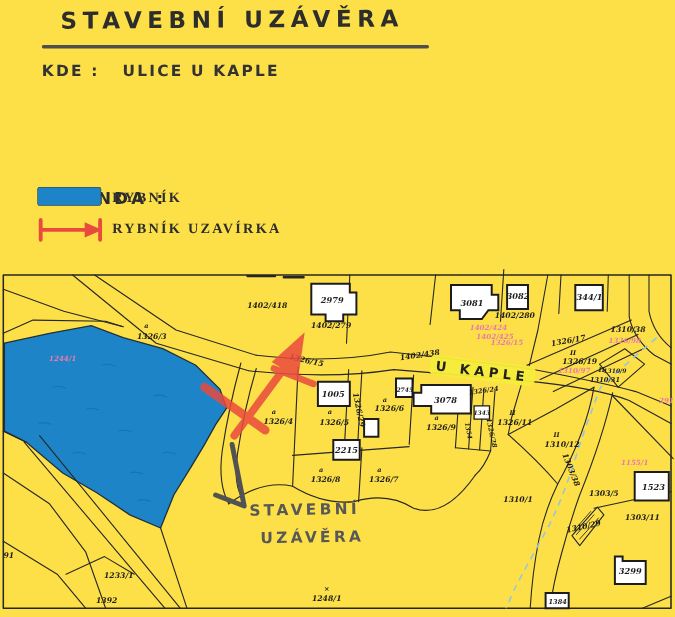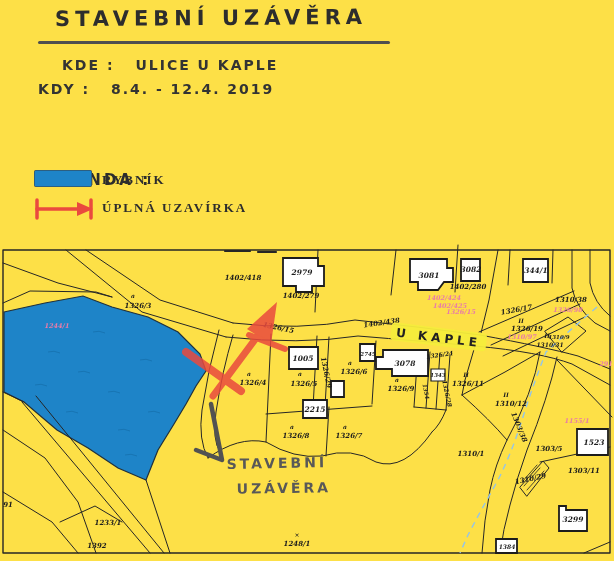--- a/index.html
+++ b/index.html
@@ -6,21 +6,21 @@
   .page{position:relative;width:614px;height:561px;background:#fde047;overflow:hidden;
         font-family:"DejaVu Sans",sans-serif;}
   
   .title{position:absolute;left:55px;top:6px;font-size:21px;font-weight:bold;
          letter-spacing:5px;color:#2d2d2d;transform:rotate(-.4deg);white-space:nowrap;}
   .title-underline{position:absolute;left:38px;top:41px;width:352px;height:3px;
          background:#4f4f4f;border-radius:2px;}
   .info-line{position:absolute;left:38px;font-size:14px;font-weight:bold;color:#333;
          letter-spacing:2px;white-space:nowrap;}
   .info-line .lblpart{margin-right:14px;}
-  .kde{top:57px;margin-left:24px;} .kdy{top:81px;}
+  .kde{top:57px;} .kdy{top:81px;}
   .legend-heading{position:absolute;left:34px;top:146px;font-size:15px;font-weight:bold;
          letter-spacing:3px;color:#2d2d2d;margin-top:25px;}
   .legend-item-label{position:absolute;font-size:13px;font-weight:bold;letter-spacing:2px;
          color:#2d2d2d;white-space:nowrap;font-family:Liberation Serif, serif;}
   .swatch{position:absolute;left:34px;top:170px;width:58px;height:17px;border-radius:2px;}
   .barrier-svg{position:absolute;left:31px;top:197px;}
   .map-svg{position:absolute;left:0;top:0;}
   
   .lbl{font:italic 700 7px "DejaVu Serif",serif;fill:#1d1d1d;text-anchor:middle;}
   .lbl.pink{fill:var(--pink,#e87ca8);font-size:6.5px;}
@@ -38,41 +38,37 @@
 
 <div class="page">
 
   <div class="title">STAVEBNÍ UZÁVĚRA</div>
   <div class="title-underline"></div>
 
   <div class="info-line kde">
     <span class="lblpart">KDE :</span>
     <span>ULICE U KAPLE</span>
   </div>
-  <div class="info-line kdy">
-    <span class="lblpart">KDY :</span>
-    <span>8.4. - 12.4. 2019</span>
-  </div>
 
   <div class="legend-heading">LEGENDA :</div>
 
   <svg class="swatch" width="58" height="17">
     <rect x="0" y="0" width="58" height="17" rx="2" fill="#1e84c8" stroke="#3a3a3a" stroke-width="1"></rect>
   </svg>
   <div class="legend-item-label" style="left:102px;top:172px;">RYBNÍK</div>
 
   <svg class="barrier-svg" width="70" height="24">
     <g stroke="#ea4a3e" stroke-width="3.5" stroke-linecap="round" fill="none">
       <path d="M6,3 V21"></path>
       <path d="M6,12 H48"></path>
       <path d="M60,3 V21"></path>
     </g>
     <polygon points="46,5 62,12 46,19" fill="#ea4a3e"></polygon>
   </svg>
-  <div class="legend-item-label" style="left:102px;top:200px;">ÚPLNÁ UZAVÍRKA</div>
+  <div class="legend-item-label" style="left:102px;top:200px;">RYBNÍK UZAVÍRKA</div>
 
   <svg class="map-svg" width="614" height="561" viewBox="0 0 614 561">
 
     <rect x="3" y="250" width="607" height="303" class="mapline" style="stroke-width:1.4"></rect>
 
     <path fill="#1e84c8" stroke="#20303c" stroke-width="1.2" d="M4,312 L45,303 83,296 112,307 148,317 178,332 200,354 206,371 196,386 186,404 174,424
              158,450 146,480 118,468 88,448 57,430 24,402 4,392 Z"></path>
     <path stroke="#146ba8" stroke-width="1" fill="none" opacity="0.65" d="M48,352 q6,-2 12,1 M78,372 q6,-2 12,1 M108,392 q6,-2 12,1 M66,412 q6,-2 12,1
              M118,430 q6,-2 12,1 M93,332 q6,-2 12,1 M140,360 q6,-2 12,1 M148,412 q6,-2 12,1
              M35,385 q6,-2 12,1 M125,455 q6,-2 12,1"></path>

